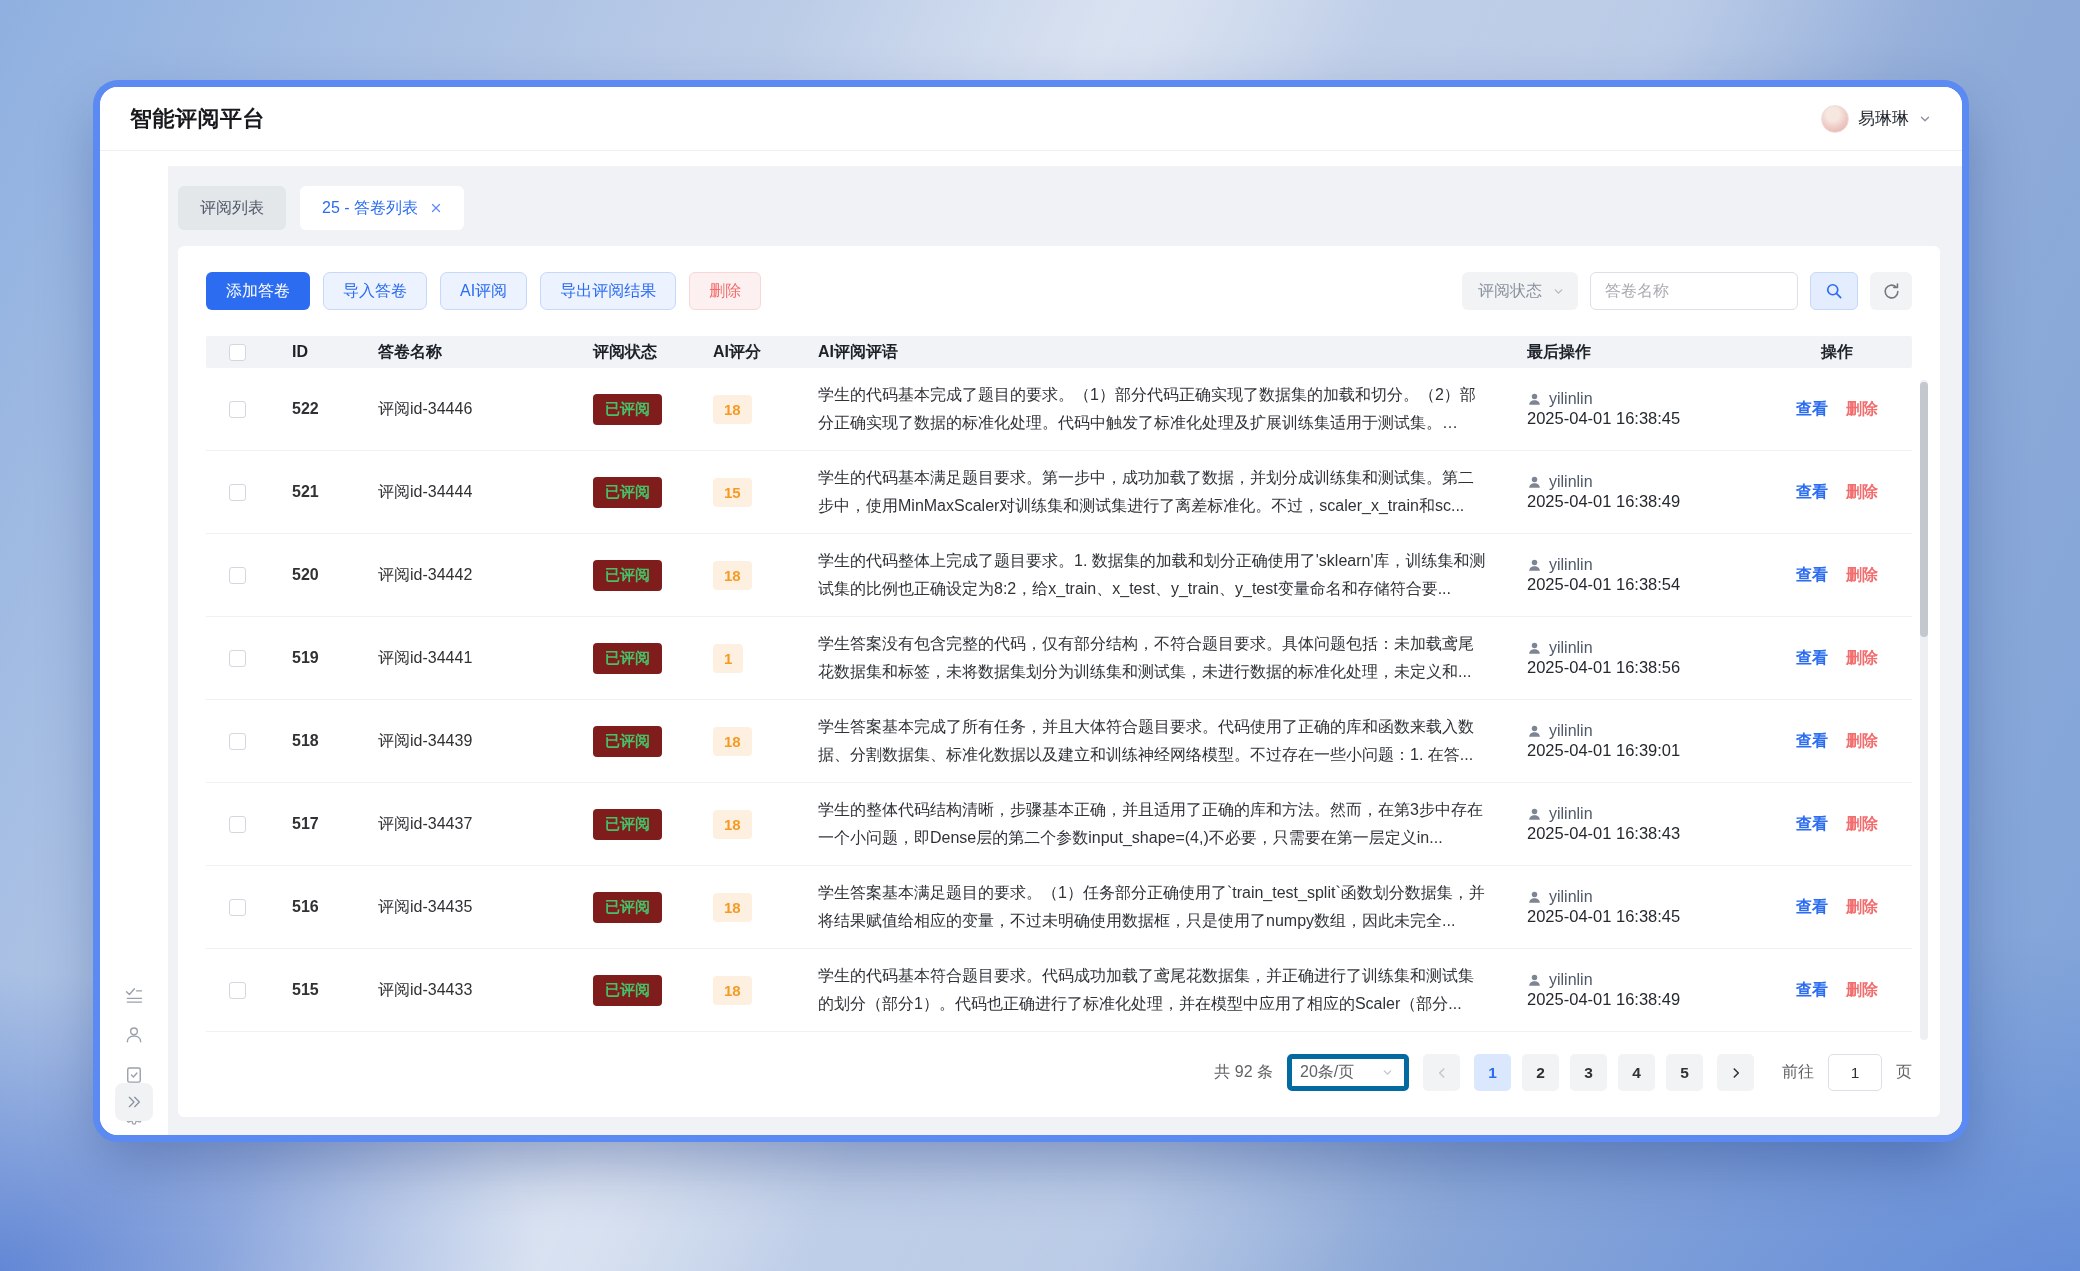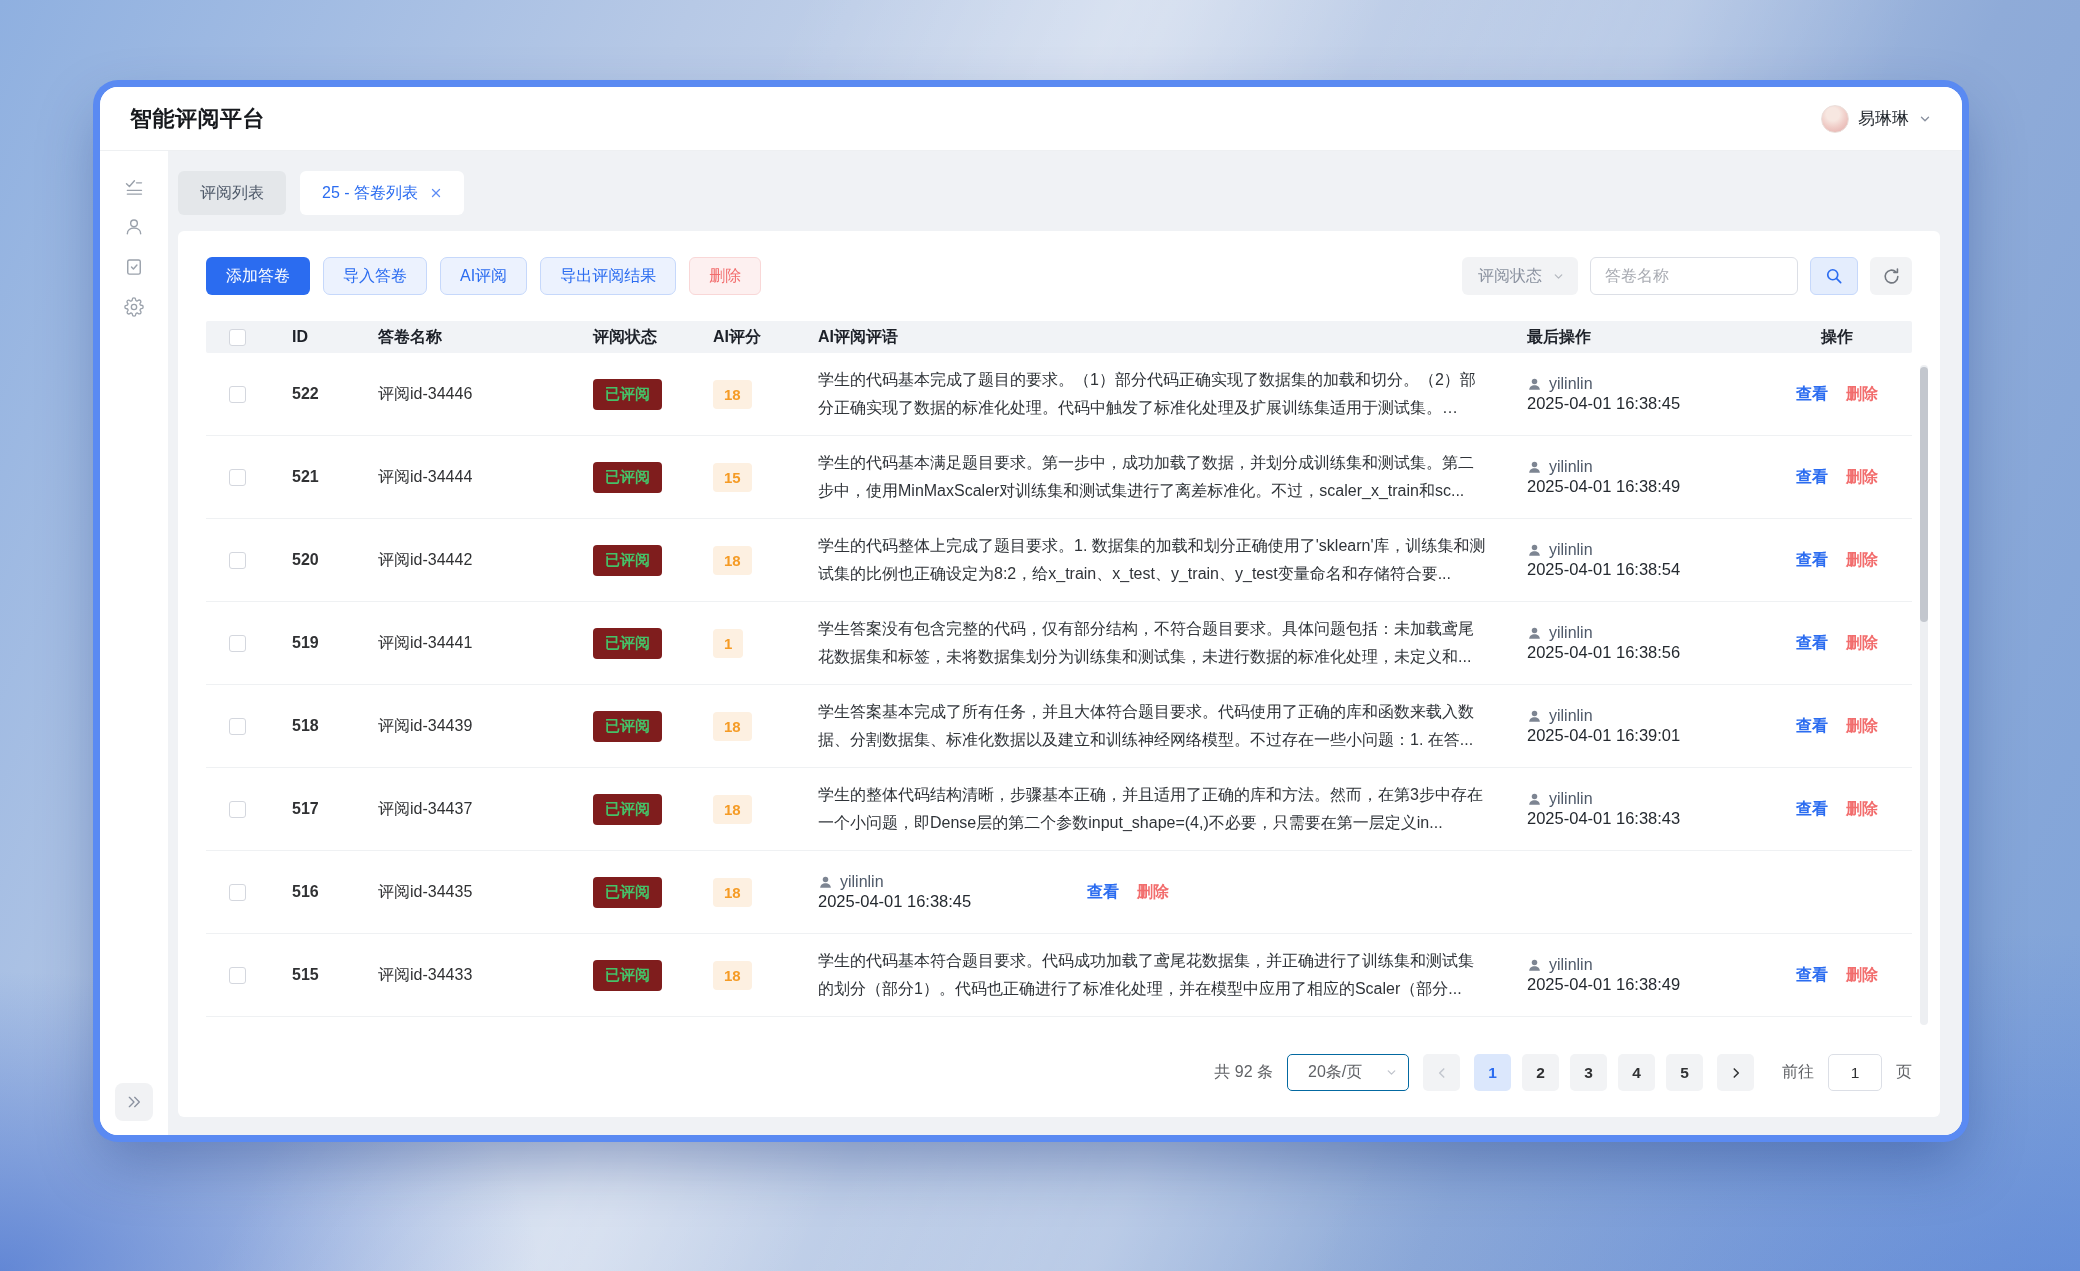--- a/index.html
+++ b/index.html
@@ -17,21 +17,21 @@
   .window { position:absolute; left:100px; top:87px; width:1862px; height:1048px;
     background:#fff; border-radius:18px; overflow:hidden;
     box-shadow:0 0 0 7px #5a8af2, 0 26px 60px rgba(18,48,120,.38); display:flex; flex-direction:column; }
   .win-header { height:64px; flex:0 0 64px; display:flex; align-items:center;
     padding:0 30px; background:#fff; border-bottom:1px solid #eef0f2; }
   .app-title { font-size:22px; font-weight:700; color:#17191d; letter-spacing:.5px; }
   .user-box { margin-left:auto; display:flex; align-items:center; gap:9px; cursor:pointer; }
   .avatar { width:28px; height:28px; border-radius:50%;
     background:radial-gradient(circle at 42% 32%, #f7e7e1 0 28%, #f0cdc8 55%, #e2a9a6 100%); border:1px solid #eadfdb; }
   .user-name { font-size:17px; color:#24292f; }
-  .win-body { flex:1; display:flex; min-height:0; }
+  .win-body { flex:1; display:flex; min-height:0;align-items:flex-end; }
   
   .sidebar { width:68px; background:#fff; display:flex; flex-direction:column; align-items:center;
     padding-top:16px; position:relative; }
   .side-item { width:40px; height:40px; display:flex; align-items:center; justify-content:center;
     color:#9aa1ab; cursor:pointer; }
   .collapse-btn { position:absolute; bottom:14px; left:50%; transform:translateX(-50%);
     width:38px; height:38px; border-radius:8px; background:#f1f2f4; display:flex; align-items:center;
     justify-content:center; color:#8a919f; cursor:pointer; }
   
   .main { flex:1; background:#f0f2f5; padding:20px 22px 18px 10px; display:flex; flex-direction:column; min-width:0; }
@@ -85,22 +85,22 @@
   .op-user svg { color:#7d8592; }
   .op-time { color:#24292f; font-size:16.5px; }
   .link-view { color:#2b6cf0; font-weight:600; cursor:pointer; }
   .link-del { color:#f26d6d; font-weight:600; cursor:pointer; }
   .scrollbar-track { position:absolute; right:-16px; top:44px; width:8px; height:660px;
     background:#edeff2; border-radius:4px; }
   .scrollbar-thumb { position:absolute; top:2px; left:0; width:8px; height:255px; background:#c3c7ce; border-radius:4px; cursor:grab; }
   
   .pagination { margin-top:auto; padding:22px 0 26px 0; display:flex; align-items:center;
     justify-content:flex-end; gap:14px; font-size:16px; color:#606266; }
-  .psize { height:37px; min-width:122px; border:1px solid #0369a1; border-radius:5px; background:#fff;
-    display:flex; align-items:center; justify-content:space-between; padding:0 10px 0 20px; color:#606266; cursor:pointer; }
+  .psize { height:37px; min-width:122px; border:5px solid #0369a1; border-radius:5px; background:#fff;
+    display:flex; align-items:center; justify-content:space-between; padding:0 10px 0 8px; color:#606266; cursor:pointer; }
   .pbtn { height:37px; min-width:37px; border-radius:5px; background:#f2f3f5; display:flex; align-items:center;
     justify-content:center; font-weight:700; color:#303133; cursor:pointer; font-size:15.5px; }
   .pbtn.prev { color:#c3c7cf; }
   .pbtn.active { background:#dbe7fc; color:#2b6cf0; }
   .pgroup { display:flex; gap:11px; }
   .goto-input { width:54px; height:37px; border:1px solid #dcdfe6; border-radius:5px; text-align:center;
     font-size:15.5px; color:#303133; font-family:inherit; outline:none; }
   svg { display:block; }
 </style>
 </head>
@@ -423,20 +423,23 @@
                   <span class="cb"></span>
                 </div>
               <div class="c c-id">516</div>
               <div class="c c-name">评阅id-34435</div>
               <div class="c c-status">
                   <span class="badge-green">已评阅</span>
                 </div>
               <div class="c c-score">
                   <span class="badge-orange">18</span>
                 </div>
+              <div class="c c-comment">
+                  <div class="comment-text">学生答案基本满足题目的要求。（1）任务部分正确使用了`train_test_split`函数划分数据集，并将结果赋值给相应的变量，不过未明确使用数据框，只是使用了numpy数组，因此未完全...</div>
+                </div>
               <div class="c c-lastop">
                   <div class="op-lines">
                 <div class="op-user">
                       <svg width="15" height="15" viewBox="0 0 24 24" fill="currentColor">
                         <circle cx="12" cy="7" r="4.4"></circle>
                         <path d="M3.5 20.5c0-4.7 3.8-7.4 8.5-7.4s8.5 2.7 8.5 7.4z"></path>
                       </svg>
                       <span>yilinlin</span>
                     </div>
                 <div class="op-time">2025-04-01 16:38:45</div>

